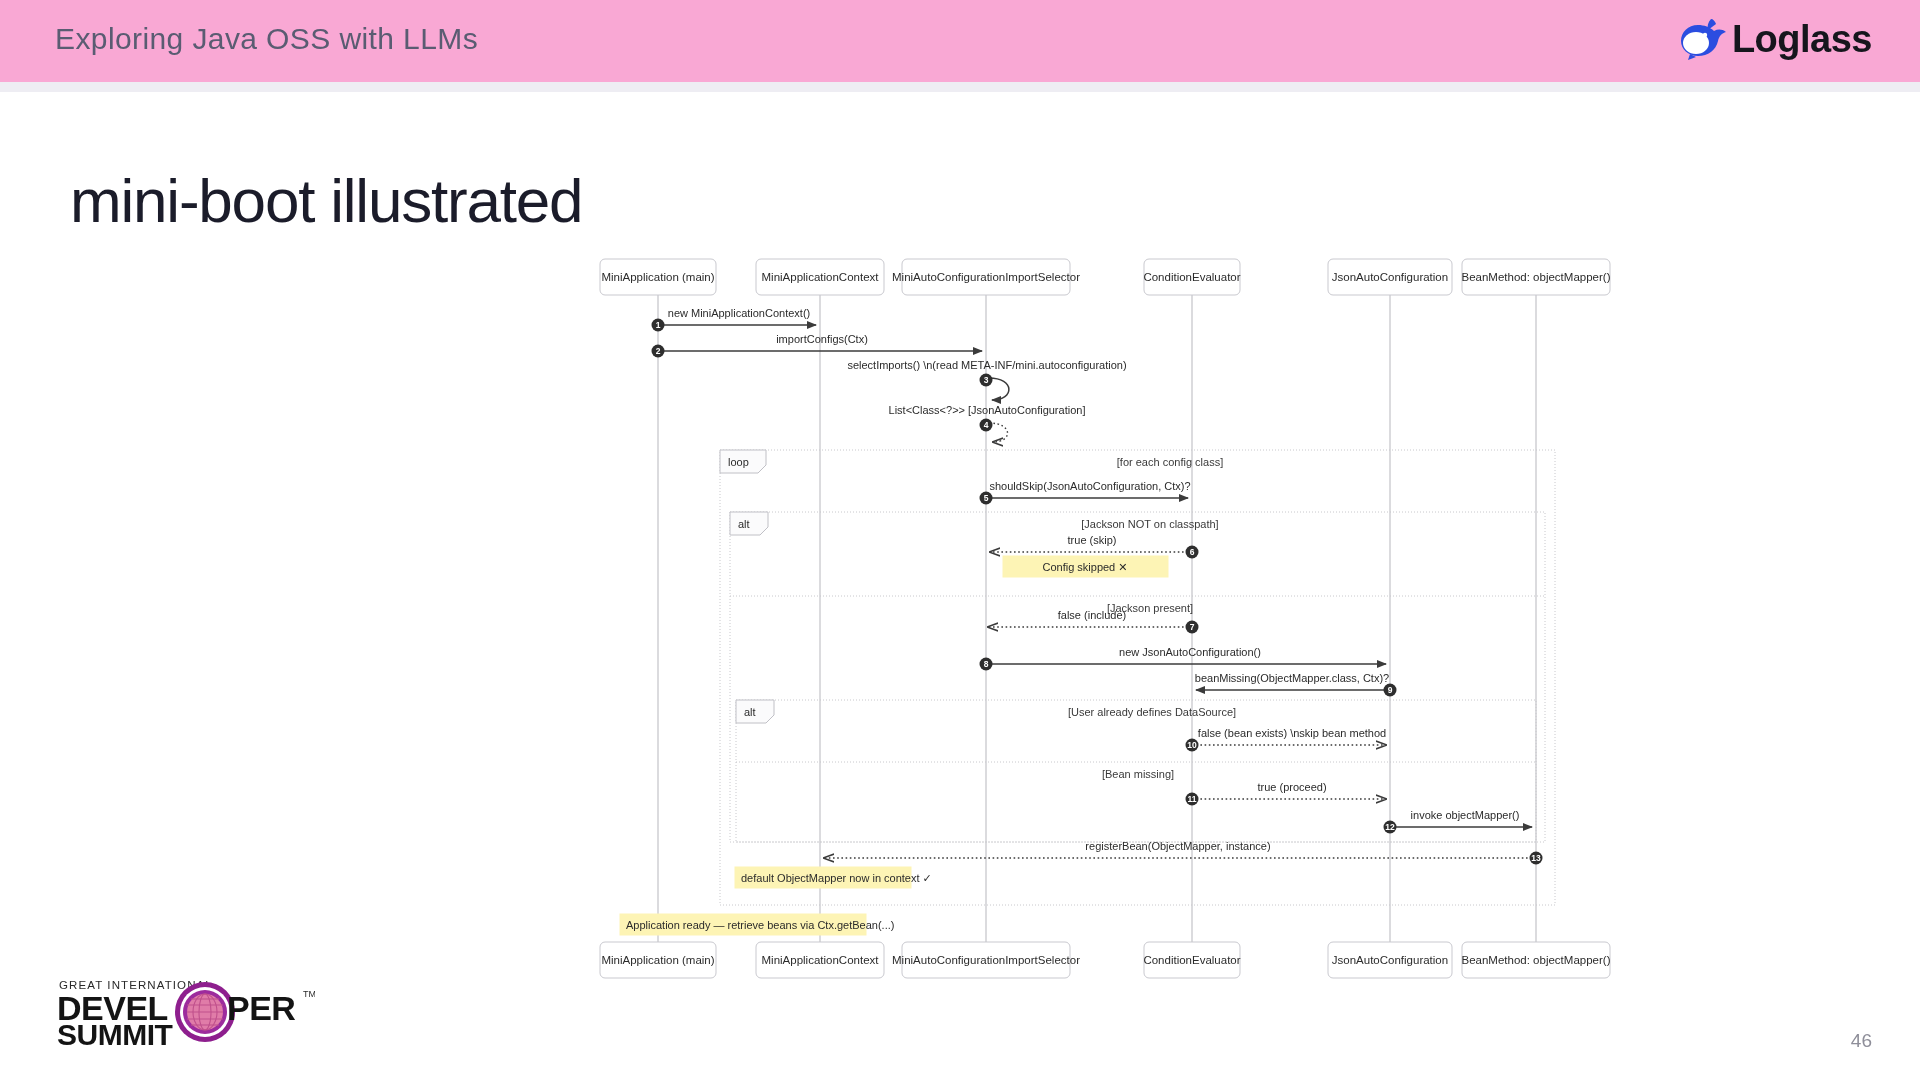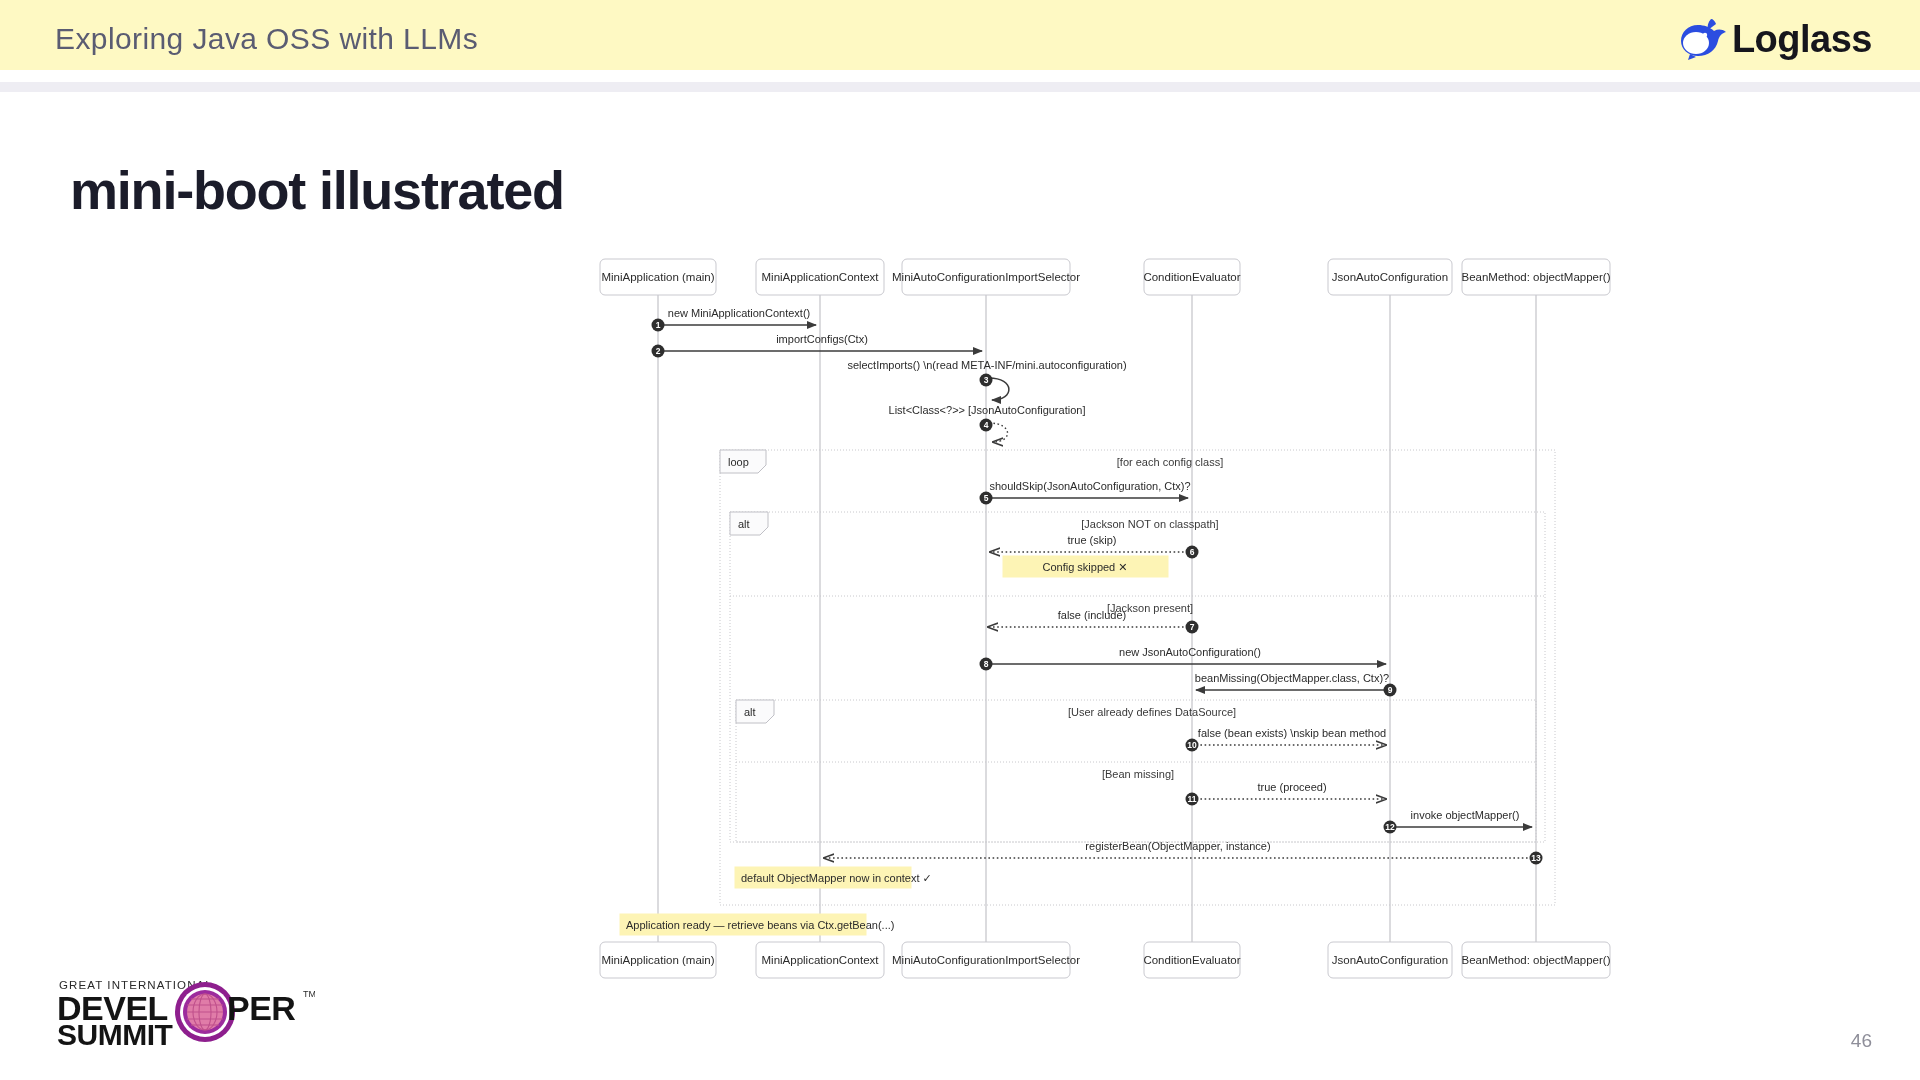--- a/index.html
+++ b/index.html
@@ -15,22 +15,22 @@
     overflow: hidden;
     font-family: "Liberation Sans", sans-serif;
     color: #1b1c2a;
   }
 
   
   #slide-header {
     position: absolute;
     left: 0; top: 0;
     width: 1920px;
-    height: 70px;
-    background: #fef9c3;
+    height: 82px;
+    background: #f9a8d4;
   }
   #header-rule {
     position: absolute;
     left: 0; top: 82px;
     width: 1920px;
     height: 10px;
     background: #eeedf3;
   }
   #header-title {
     position: absolute;
@@ -56,22 +56,22 @@
     font-weight: 700;
     letter-spacing: -0.5px;
     color: #16161d;
     line-height: 1;
   }
 
   
   #page-title {
     position: absolute;
     left: 70px; top: 123px;
-    font-size: 54px;
-    font-weight: 700;
+    font-size: 62px;
+    font-weight: 400;
     letter-spacing: -1.2px;
     color: #1b1c2a;
     white-space: nowrap;
   }
 
   
   #diagram-wrap {
     position: absolute;
     left: 0; top: 240px;
     width: 1920px;

